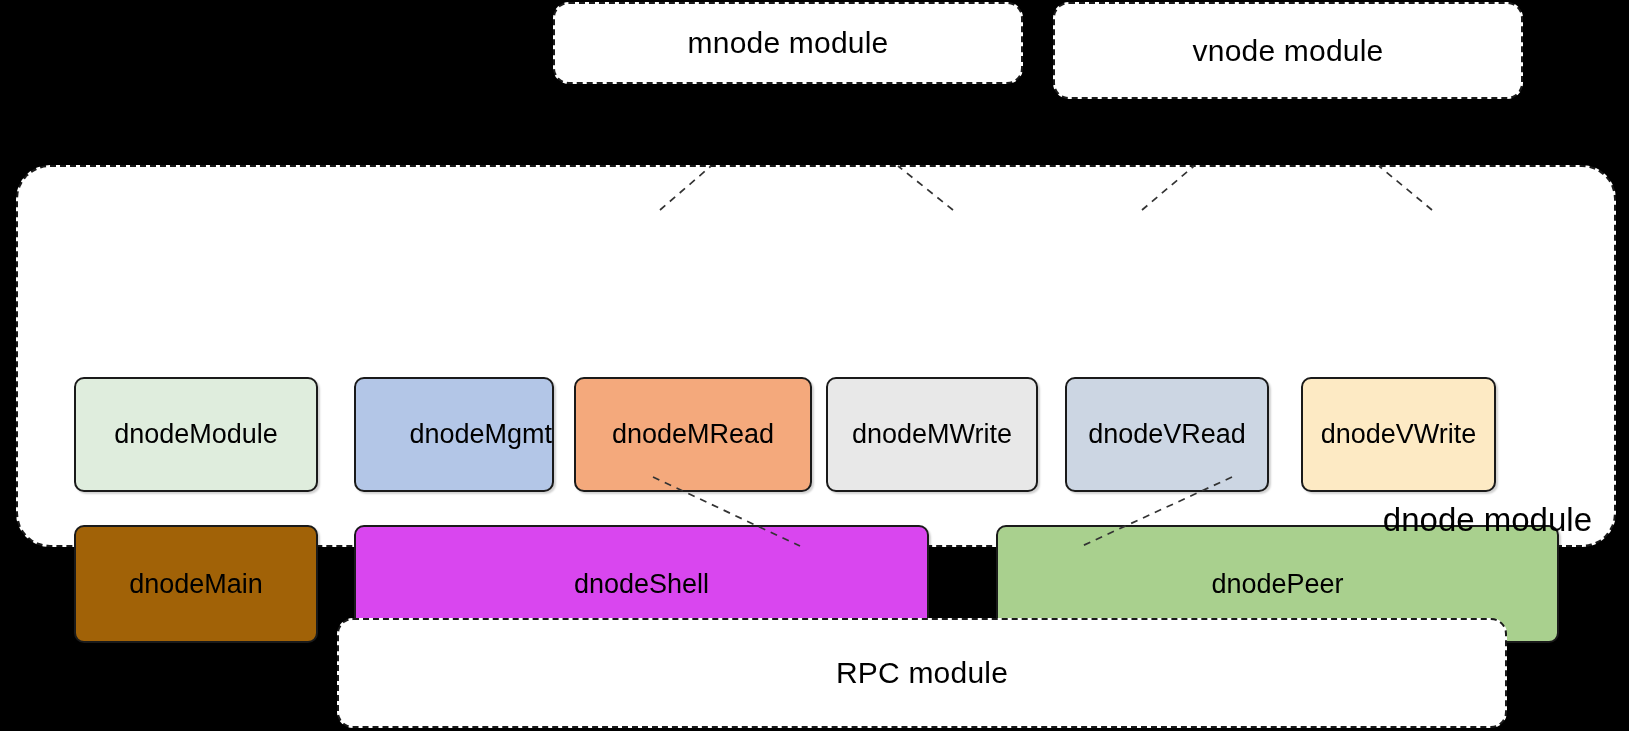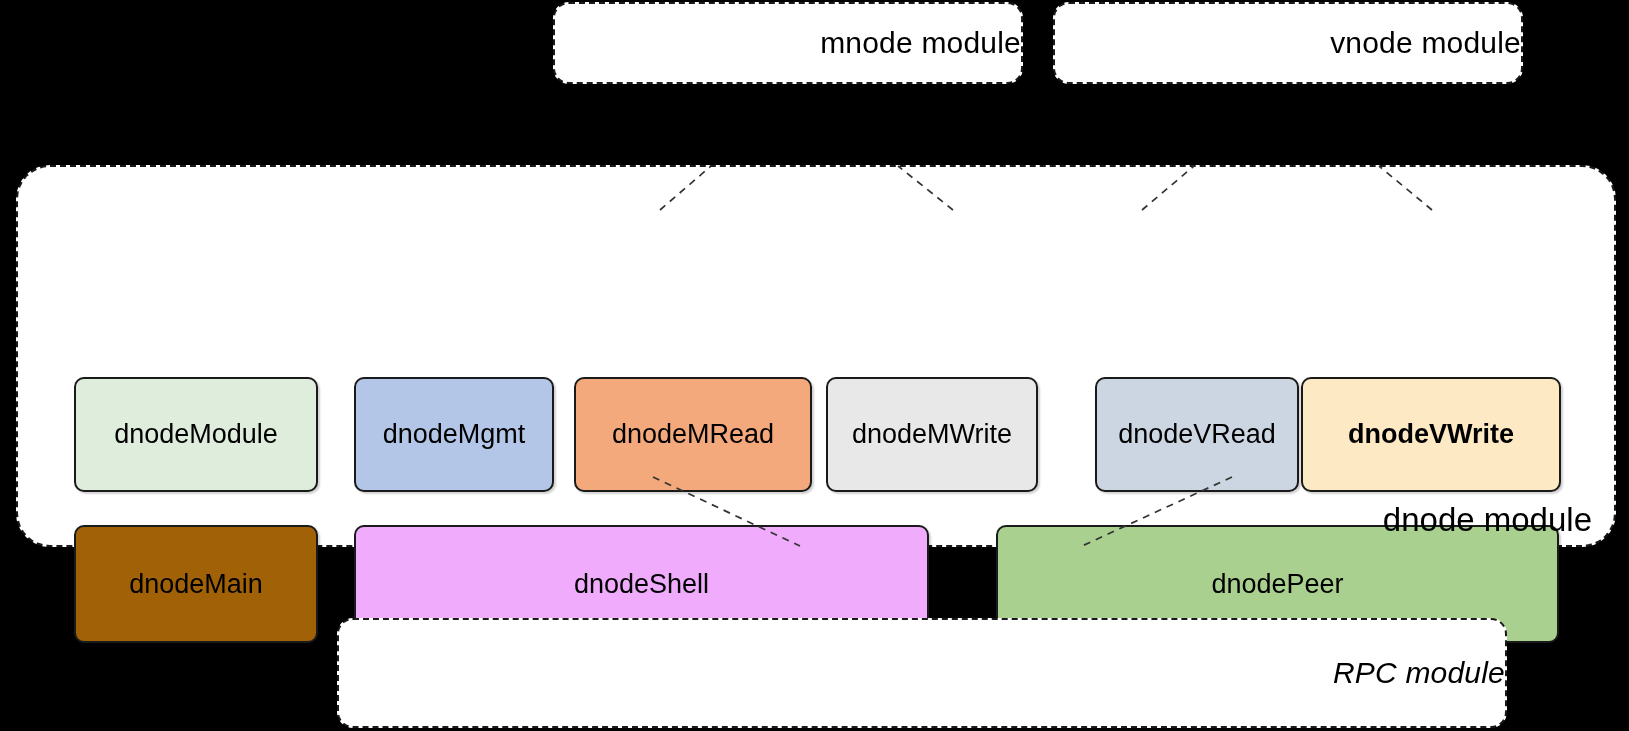--- a/index.html
+++ b/index.html
@@ -17,34 +17,34 @@
   }
 
   
   .module-box {
     position: absolute;
     background: #ffffff;
     border: 2px dashed #1a1a1a;
     border-radius: 16px;
     display: flex;
     align-items: center;
-    justify-content: flex-end;
+    justify-content: center;
     box-sizing: border-box;
   }
   .module-box .module-label {
     font-family: "Liberation Sans", sans-serif;
     font-size: 30px;
     color: #000000;
     letter-spacing: 0.2px;
     white-space: nowrap;
   }
 
   #mnode-module { left: 553px; top: 2px;  width: 470px; height: 82px; }
-  #vnode-module { left: 1053px; top: 2px; width: 470px; height: 82px; }
-  #rpc-module   { left: 337px; top: 618px; width: 1170px; height: 110px; font-style: italic; }
+  #vnode-module { left: 1053px; top: 2px; width: 470px; height: 97px; }
+  #rpc-module   { left: 337px; top: 618px; width: 1170px; height: 110px; }
 
   
   #dnode-module {
     position: absolute;
     left: 16px;
     top: 165px;
     width: 1600px;
     height: 382px;
     background: #ffffff;
     border: 2px dashed #1a1a1a;
@@ -81,22 +81,22 @@
   }
 
   
   .row-top    { top: 210px; height: 115px; }
   .row-bottom { top: 358px; height: 118px; }
 
   #box-dnodeModule { left: 56px;   width: 244px; }
   #box-dnodeMgmt   { left: 336px;  width: 200px; }
   #box-dnodeMRead  { left: 556px;  width: 238px; }
   #box-dnodeMWrite { left: 808px;  width: 212px; }
-  #box-dnodeVRead  { left: 1077px; width: 204px; text-align: center; }
-  #box-dnodeVWrite { left: 1283px; width: 260px; font-weight: bold; }
+  #box-dnodeVRead  { left: 1047px; width: 204px; text-align: center; }
+  #box-dnodeVWrite { left: 1283px; width: 195px; }
 
   #box-dnodeMain   { left: 56px;   width: 244px; }
   #box-dnodeShell  { left: 336px;  width: 575px; }
   #box-dnodePeer   { left: 978px;  width: 563px; }
 
   
   #connectors {
     position: absolute;
     left: 0; top: 0;
     width: 1629px;
@@ -115,40 +115,40 @@
 
   <div class="module-box" id="vnode-module" style="background: rgb(255, 255, 255);">
     <span class="module-label">vnode module</span>
   </div>
 
   <div id="dnode-module">
 
     <div class="node-box row-top" id="box-dnodeModule" style="background: rgb(223, 237, 221); border-color: rgb(26, 26, 26);">
       <span class="node-label">dnodeModule</span>
     </div>
-    <div class="node-box row-top" id="box-dnodeMgmt" style="background: rgb(179, 198, 231); border-color: rgb(26, 26, 26);">
+    <div class="node-box row-top" id="box-dnodeMgmt" style="background: rgb(179, 198, 231); border-color: rgb(26, 26, 26); justify-content: flex-end;">
       <span class="node-label">dnodeMgmt</span>
     </div>
     <div class="node-box row-top" id="box-dnodeMRead" style="background: rgb(244, 169, 124); border-color: rgb(26, 26, 26);">
       <span class="node-label">dnodeMRead</span>
     </div>
     <div class="node-box row-top" id="box-dnodeMWrite" style="background: rgb(232, 232, 232); border-color: rgb(26, 26, 26);">
       <span class="node-label">dnodeMWrite</span>
     </div>
     <div class="node-box row-top" id="box-dnodeVRead" style="background: rgb(204, 214, 227); border-color: rgb(26, 26, 26);">
       <span class="node-label">dnodeVRead</span>
     </div>
     <div class="node-box row-top" id="box-dnodeVWrite" style="background: rgb(253, 234, 196); border-color: rgb(26, 26, 26);">
       <span class="node-label">dnodeVWrite</span>
     </div>
 
     <div class="node-box row-bottom" id="box-dnodeMain" style="background: #a16207; border-color: rgb(26, 26, 26);">
       <span class="node-label">dnodeMain</span>
     </div>
-    <div class="node-box row-bottom" id="box-dnodeShell" style="background: #f0abfc; border-color: rgb(26, 26, 26);">
+    <div class="node-box row-bottom" id="box-dnodeShell" style="background: #d946ef; border-color: rgb(26, 26, 26);">
       <span class="node-label">dnodeShell</span>
     </div>
     <div class="node-box row-bottom" id="box-dnodePeer" style="background: rgb(169, 208, 142); border-color: rgb(26, 26, 26);">
       <span class="node-label">dnodePeer</span>
     </div>
 
     <div id="dnode-module-label">dnode module</div>
   </div>
 
   <div class="module-box" id="rpc-module" style="background: rgb(255, 255, 255);">

